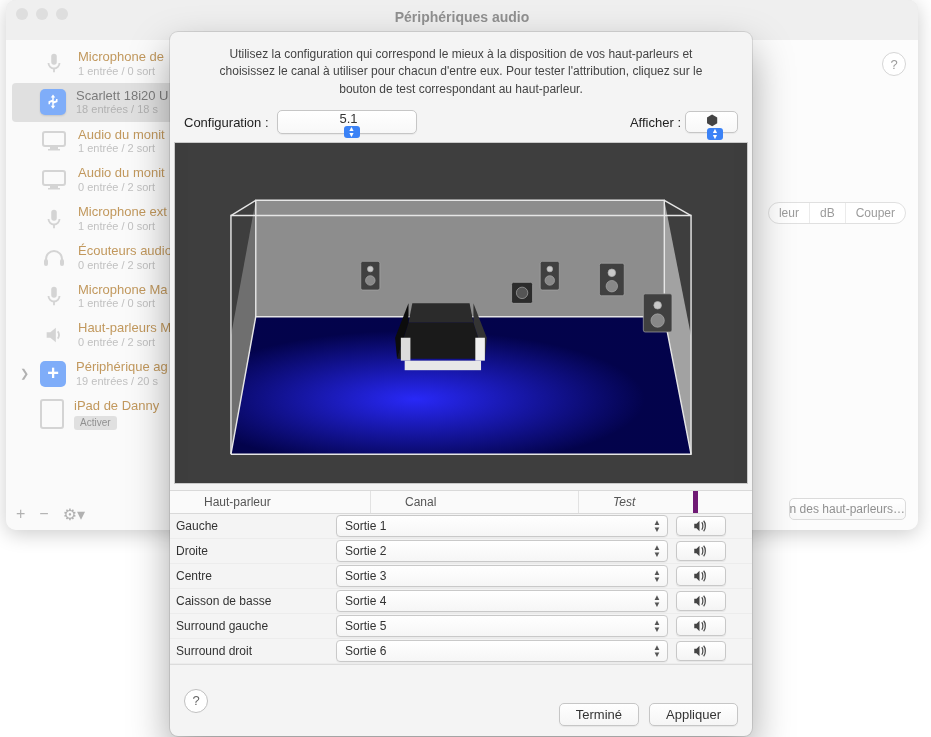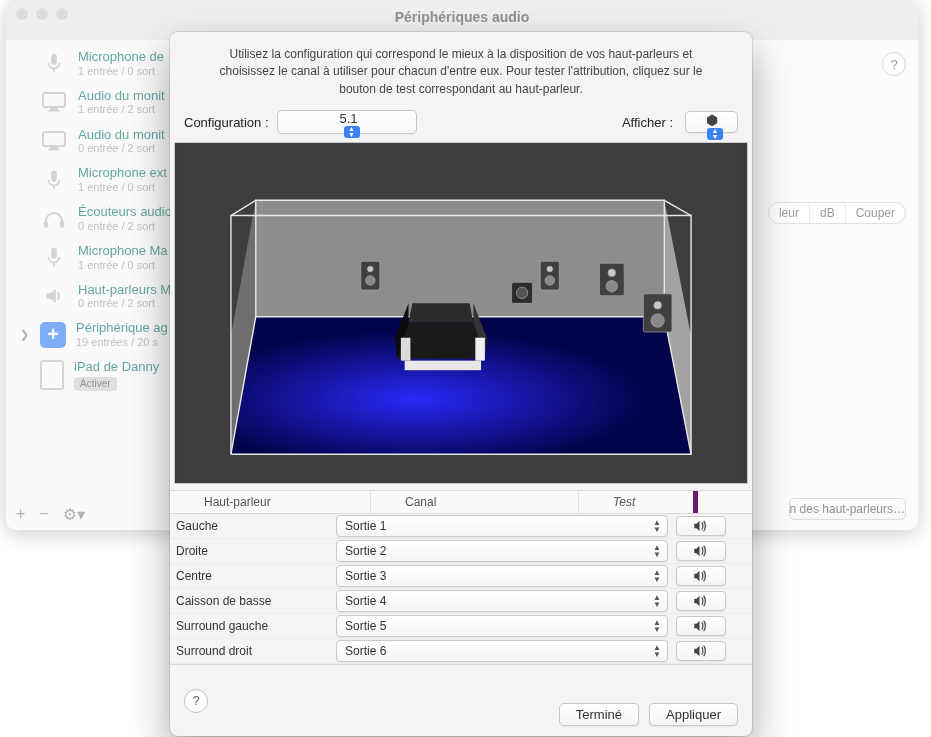--- a/index.html
+++ b/index.html
@@ -81,21 +81,21 @@
 }
 .side-item .ico.mic svg { width: 22px; height: 22px; fill: #bdbdbd; }
 .side-item .ico.mon svg { width: 24px; height: 20px; fill: #bdbdbd; }
 .side-item .ico.head svg { width: 24px; height: 20px; fill: #bdbdbd; }
 .side-item .ico.usb { background: #3b82f6; border-radius: 5px; width: 26px; height: 26px; box-shadow: 0 1px 2px rgba(0,0,0,0.2); color:#fff; }
 .side-item .ico.usb svg { width: 18px; height: 18px; fill: #fff; }
 .side-item .ico.spk svg { width: 22px; height: 22px; fill: #bdbdbd; }
 .side-item .ico.agr { background: #3b82f6; border-radius: 5px; width: 26px; height: 26px; display:flex; align-items:center; justify-content:center; color:#fff; font-weight:bold; font-size:20px;}
 .side-item .ico.ipad { width: 20px; height: 26px; border: 2px solid #bdbdbd; border-radius: 3px; }
 .side-text { display: flex; flex-direction: column; line-height: 1.2; overflow: hidden; }
-.side-name { font-size: 13px; color: #0f766e; white-space: nowrap; }
+.side-name { font-size: 13px; color: #a16207; white-space: nowrap; }
 .side-sub { font-size: 11px; color: #a0a0a0; white-space: nowrap; }
 .side-badge { font-size: 10px; background: #d0d0d0; color:#555; border-radius: 3px; padding: 1px 6px; display: inline-block; margin-top: 2px; width:fit-content;}
 .side-item.sel { background: #d0d0d0; border-radius: 4px; margin: 0 6px; padding-left: 28px;}
 .side-item.sel .side-name { color: #333; }
 .side-item.sel .side-sub { color: #888; }
 .sidebar-footer {
   position: absolute;
   bottom: 6px;
   left: 10px;
   display: flex;
@@ -326,20 +326,31 @@
               <rect x="9" y="2" width="6" height="12" rx="3"></rect>
               <path d="M6 12a6 6 0 0012 0" fill="none" stroke="#bdbdbd" stroke-width="2"></path>
               <line x1="12" y1="18" x2="12" y2="22" stroke="#bdbdbd" stroke-width="2"></line>
             </svg>
           </span>
           <div class="side-text">
             <span class="side-name">Microphone de</span>
             <span class="side-sub">1 entrée / 0 sort</span>
           </div>
         </div>
+        <div class="side-item sel">
+          <span class="ico usb">
+            <svg viewBox="0 0 24 24">
+              <path d="M12 2l3 4h-2v5l3-1v-2h2v4l-5 2v3h2l-3 4-3-4h2v-5l-3 1v2H6v-4l5-2V6H9z"></path>
+            </svg>
+          </span>
+          <div class="side-text">
+            <span class="side-name">Scarlett 18i20 U</span>
+            <span class="side-sub">18 entrées / 18 s</span>
+          </div>
+        </div>
         <div class="side-item">
           <span class="ico mon">
             <svg viewBox="0 0 24 20">
               <rect x="1" y="1" width="22" height="14" rx="2" fill="none" stroke="#bdbdbd" stroke-width="2"></rect>
               <rect x="8" y="16" width="8" height="2"></rect>
               <rect x="6" y="18" width="12" height="1.5"></rect>
             </svg>
           </span>
           <div class="side-text">
             <span class="side-name">Audio du monit</span>
@@ -454,21 +465,21 @@
     <div style="display:flex;align-items:center;gap:8px">
       <span class="label">Configuration :</span>
       <span class="popup" style="width:126px">
         <span>5.1</span>
         <span class="arrows">
             <span>▲</span>
             <span>▼</span>
           </span>
       </span>
     </div>
-    <div style="display:flex;align-items:center;gap:12px">
+    <div style="display:flex;align-items:center;gap:4px">
       <span class="label">Afficher :</span>
       <span class="popup small">
         <span class="cube">⬢</span>
         <span class="arrows">
             <span>▲</span>
             <span>▼</span>
           </span>
       </span>
     </div>
   </div>

